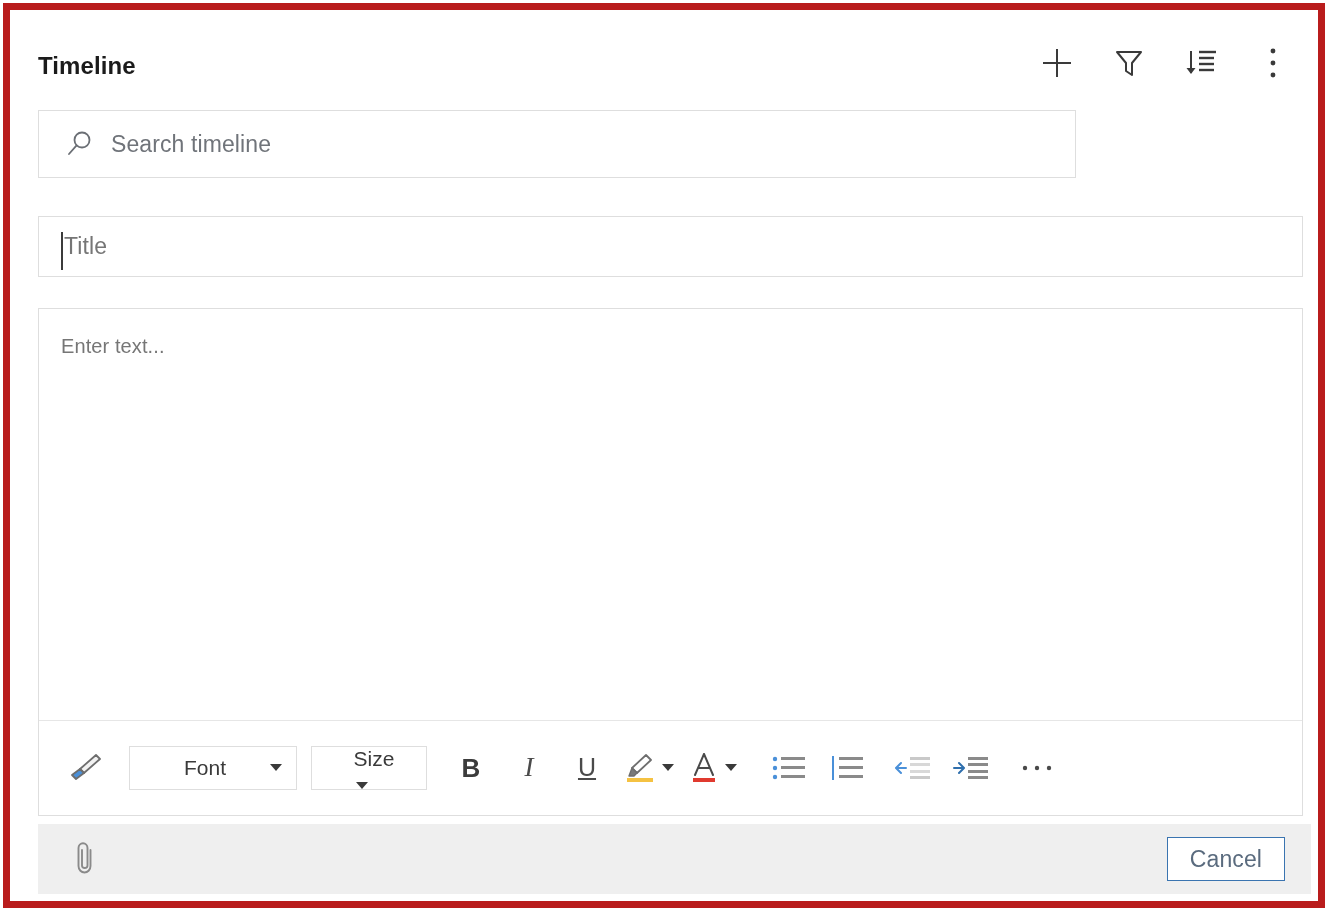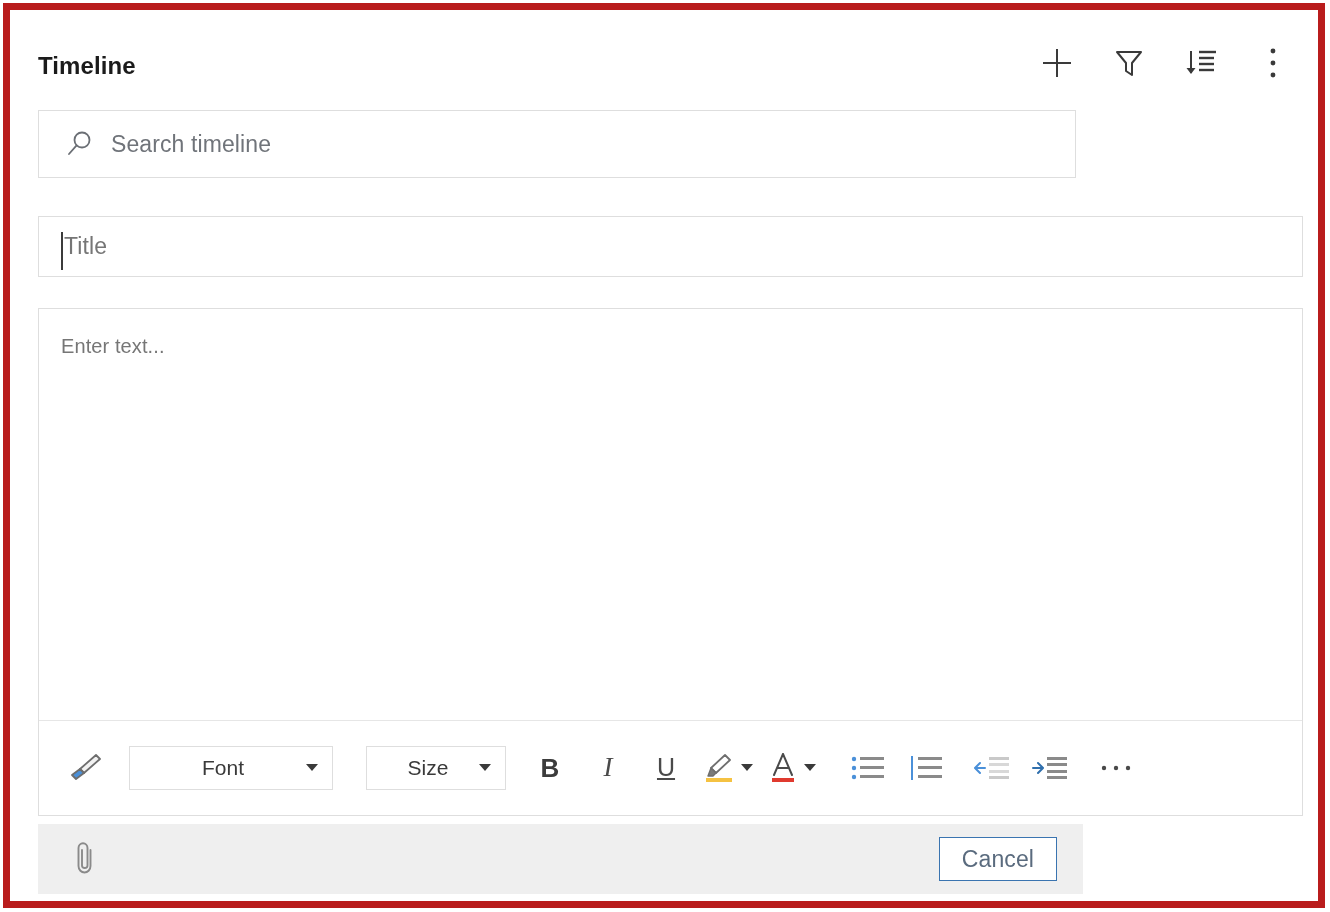--- a/index.html
+++ b/index.html
@@ -180,22 +180,22 @@
   .dropdown {
     height: 44px;
     border: 1px solid #dedede;
     background: #ffffff;
     box-sizing: border-box;
     display: flex;
     align-items: center;
     justify-content: space-between;
     cursor: pointer;
   }
-  .dd-font { width: 204px; margin-left: 22px; }
-  .dd-size { width: 140px; margin-left: 33px; }
+  .dd-font { width: 168px; margin-left: 22px; }
+  .dd-size { width: 116px; margin-left: 14px; flex-direction: column; }
   .dd-label {
     font-size: 21px;
     color: #3a3a3a;
     margin-left: 0;
     flex: 1;
     text-align: center;
     padding-left: 10px;
   }
   .dd-caret {
     margin-right: 14px;
@@ -232,21 +232,21 @@
 
   .gap-sm { width: 14px; }
   .gap-md { width: 22px; }
   .gap-lg { width: 30px; }
 
   
   .footer {
     position: absolute;
     left: 28px;
     top: 814px;
-    width: 1045px;
+    width: 1273px;
     height: 70px;
     background: #efefef;
     box-sizing: border-box;
     display: flex;
     align-items: center;
   }
   .attach-btn {
     margin-left: 26px;
     width: 44px;
     height: 44px;

